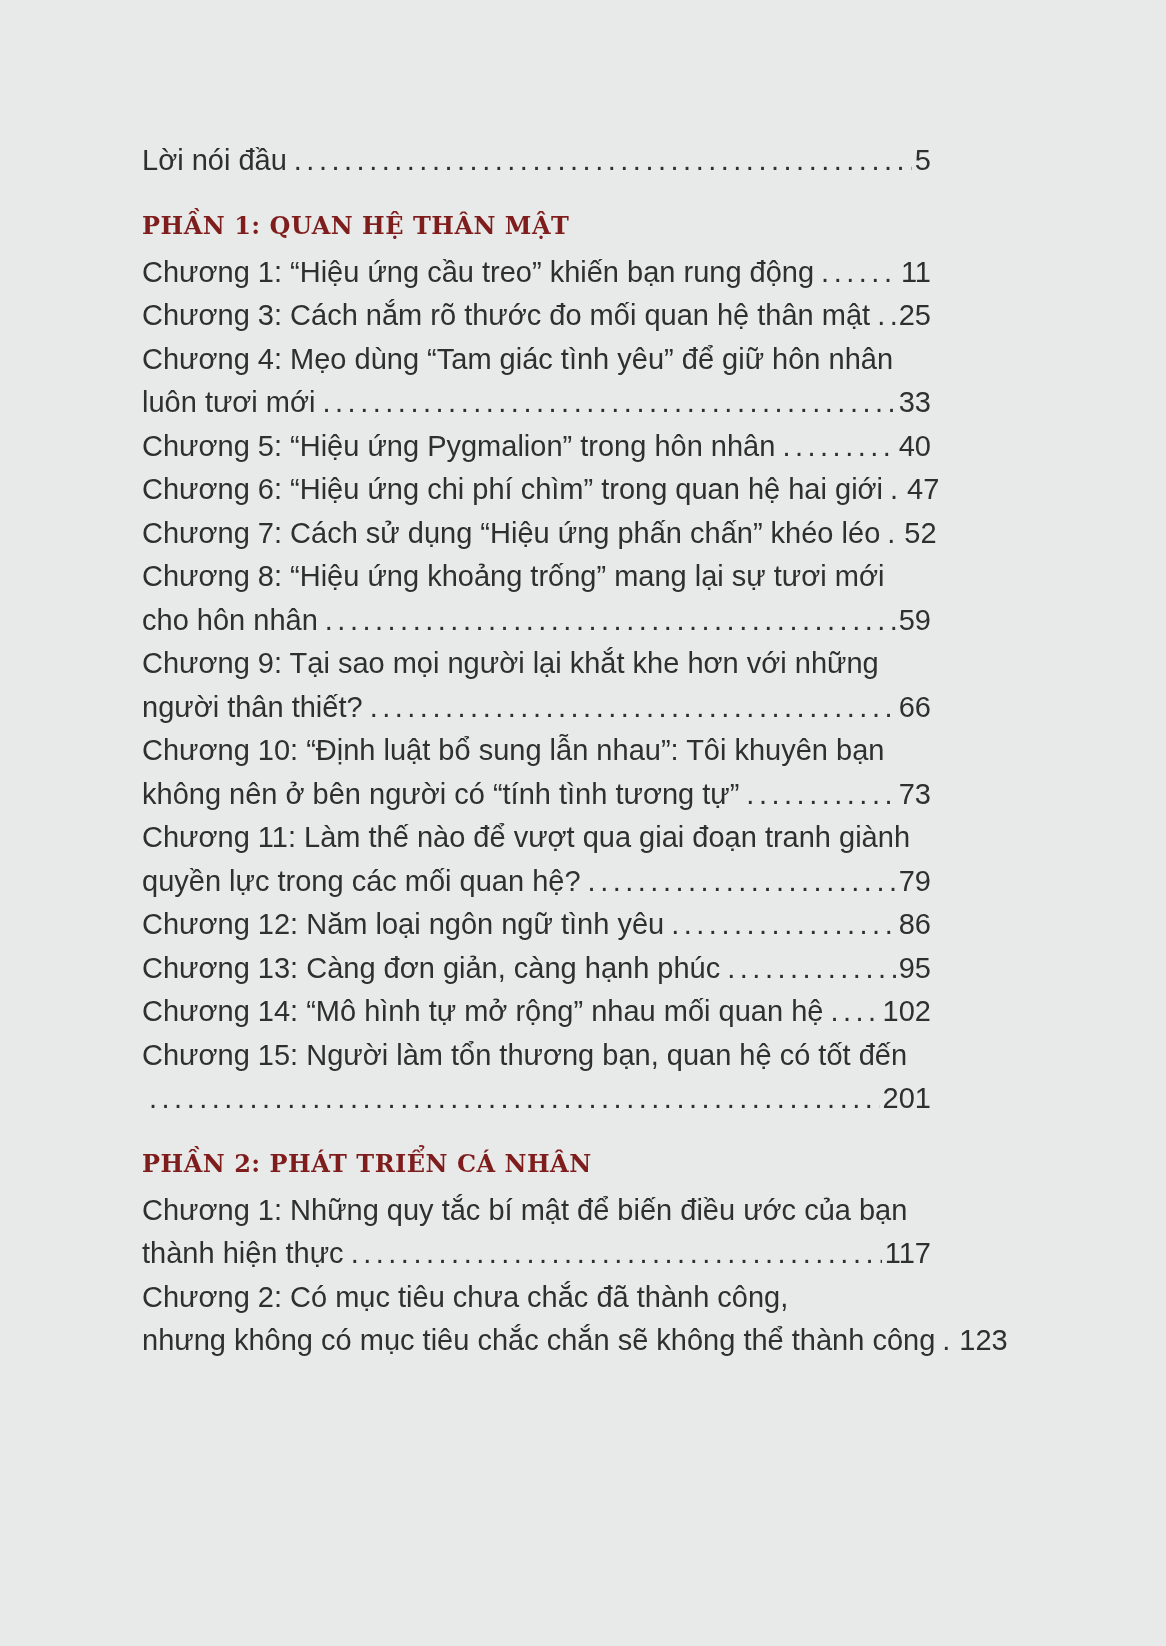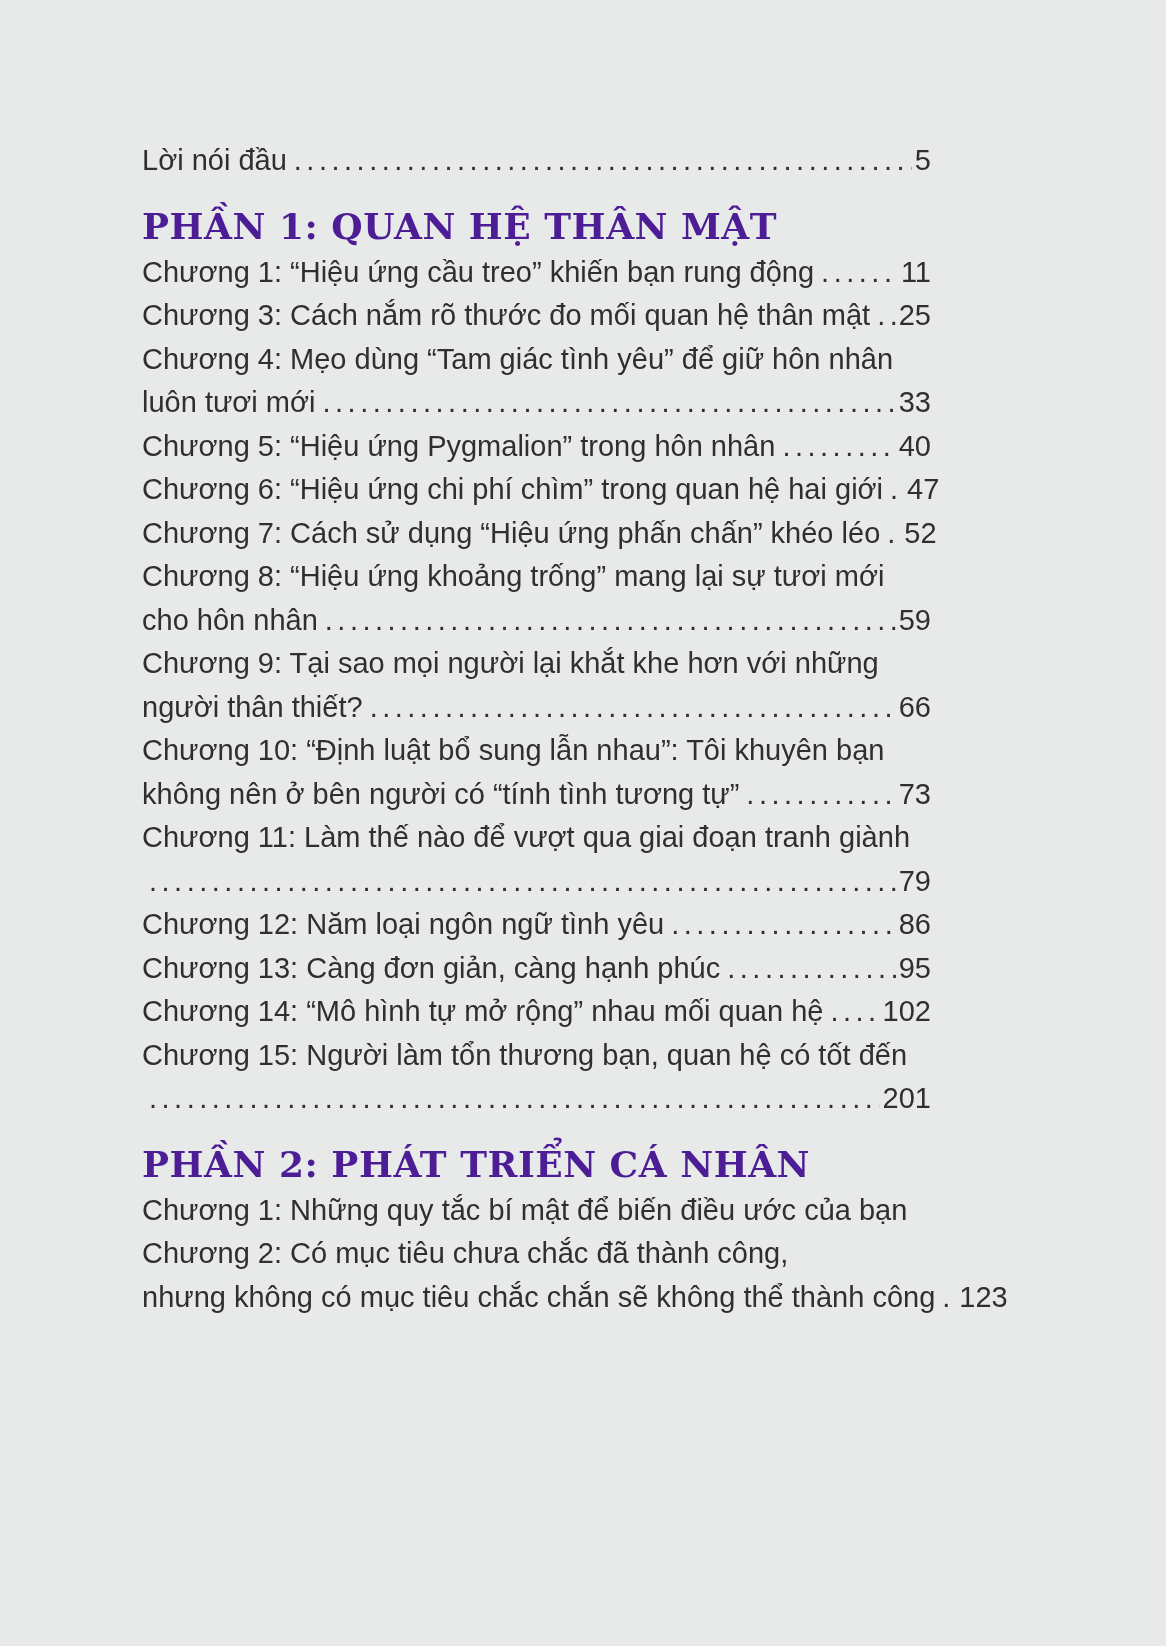--- a/index.html
+++ b/index.html
@@ -14,24 +14,24 @@
   .page {
     box-sizing: border-box;
     width: 1035px;
     height: 1646px;
     padding: 139px 104px 0 142px;
   }
   .toc { width: 100%; }
   .heading {
     font-family: "DejaVu Serif", serif;
     font-weight: bold;
-    font-size: 36px;
+    font-size: 24px;
     line-height: 44px;
     letter-spacing: 0.5px;
-    color: #4c1d95;
+    color: #7f1d1d;
     margin: 21px 0 3px 0;
   }
   .entry { width: 100%; }
   .line {
     font-size: 29px;
     line-height: 43.5px;
     white-space: nowrap;
   }
   .line.last {
     display: flex;
@@ -134,20 +134,21 @@
         <div class="line">Chương 10: “Định luật bổ sung lẫn nhau”: Tôi khuyên bạn</div>
         <div class="line last">
           <span class="t">không nên ở bên người có “tính tình tương tự”</span>
           <span class="dots"></span>
           <span class="pg">73</span>
         </div>
       </div>
       <div class="entry">
         <div class="line">Chương 11: Làm thế nào để vượt qua giai đoạn tranh giành</div>
         <div class="line last">
+          <span class="t">quyền lực trong các mối quan hệ?</span>
           <span class="dots"></span>
           <span class="pg">79</span>
         </div>
       </div>
       <div class="entry">
         <div class="line last">
           <span class="t">Chương 12: Năm loại ngôn ngữ tình yêu</span>
           <span class="dots"></span>
           <span class="pg">86</span>
         </div>
@@ -169,20 +170,25 @@
       <div class="entry">
         <div class="line">Chương 15: Người làm tổn thương bạn, quan hệ có tốt đến</div>
         <div class="line last">
           <span class="dots"></span>
           <span class="pg">201</span>
         </div>
       </div>
       <div class="heading">PHẦN 2: PHÁT TRIỂN CÁ NHÂN</div>
       <div class="entry">
         <div class="line">Chương 1: Những quy tắc bí mật để biến điều ước của bạn</div>
+        <div class="line last">
+          <span class="t">thành hiện thực</span>
+          <span class="dots"></span>
+          <span class="pg">117</span>
+        </div>
       </div>
       <div class="entry">
         <div class="line">Chương 2: Có mục tiêu chưa chắc đã thành công,</div>
         <div class="line last">
           <span class="t">nhưng không có mục tiêu chắc chắn sẽ không thể thành công</span>
           <span class="dots"></span>
           <span class="pg">123</span>
         </div>
       </div>
     </div>

